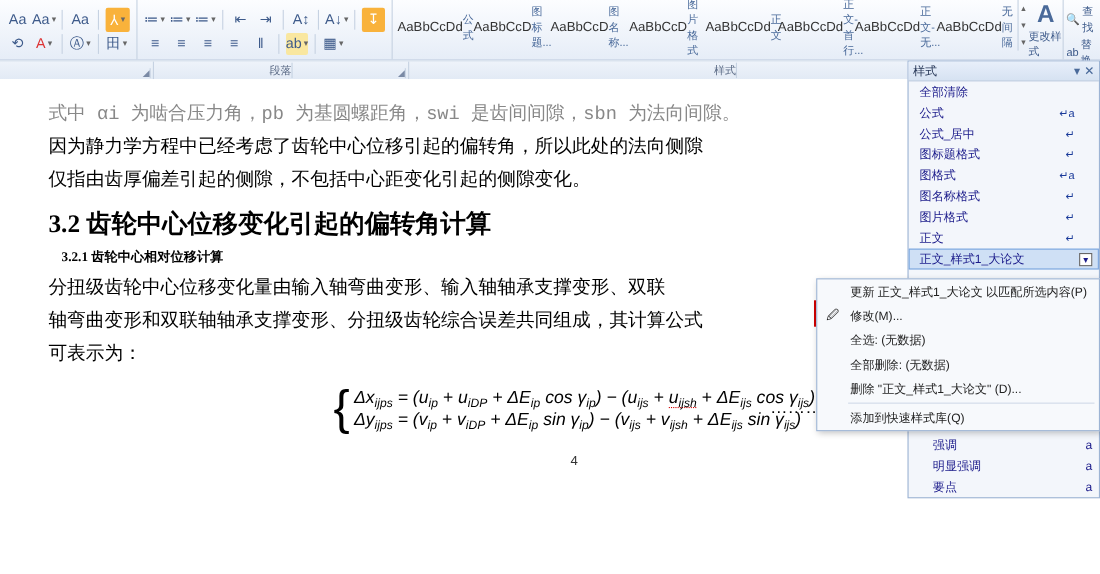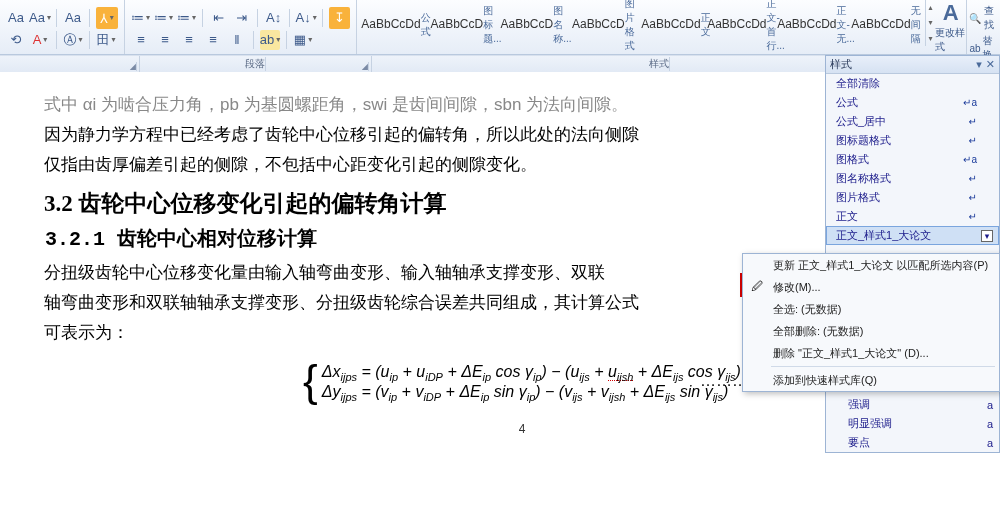--- a/index.html
+++ b/index.html
@@ -18,24 +18,24 @@
 .gal-more{width:16px;height:46px;display:flex;flex-direction:column;border-left:1px solid #c6d2e2}
 .gal-more span{flex:1;display:flex;align-items:center;justify-content:center;font-size:8px;color:#666;cursor:pointer}
 .change-style{width:54px;display:flex;flex-direction:column;align-items:center;justify-content:center;border-right:1px solid #c6d2e2}
 .change-style .bigA{font-size:22px;color:#4a6a9a;font-weight:bold}
 .edit-group{width:52px;padding:4px 2px;display:flex;flex-direction:column;gap:2px;font-size:10px;color:#3d5a8a}
 .edit-group div{display:flex;align-items:center;gap:2px;cursor:pointer}
 .group-caption{height:17px;border-top:1px solid #d8e1ee;background:linear-gradient(#eef3fa,#e2eaf5);display:flex;font-size:10px;color:#5a6a85}
 .group-caption span{border-right:1px solid #c6d2e2;display:flex;align-items:center;justify-content:center;position:relative}
 .group-caption .dl{position:absolute;right:2px;bottom:1px;font-size:8px;color:#7a8aa5;cursor:pointer}
 .doc-area{position:relative;height:450px;background:#fff;padding:18px 0 0 44px;overflow:hidden}
-.doc-area p{font-family:Liberation Sans, sans-serif;font-size:17px;line-height:30px;color:#000}
+.doc-area p{font-family:Liberation Mono, monospace;font-size:17px;line-height:30px;color:#000}
 .doc-area .faded{color:#888}
 .doc-area h3{font-family:"SimSun",serif;font-size:23px;font-weight:bold;margin:8px 0 6px 0}
-.doc-area h4{font-family:Liberation Mono, monospace;font-size:20px;font-weight:bold;margin:6px 1px}
+.doc-area h4{font-family:Liberation Serif, serif;font-size:12px;font-weight:bold;margin:6px 12px}
 .formula{font-family:"Times New Roman",serif;font-style:italic;font-size:16px;text-align:center;margin:10px 12px;position:relative}
 .formula .brace{font-size:44px;font-style:normal;vertical-align:middle;position:relative;top:-2px}
 .formula .eqno{position:absolute;right:200px;top:14px;font-style:normal}
 .anno{position:absolute;color:#d10000;font-family:"SimSun",serif;font-size:17px;line-height:26px}
 .red-box{position:absolute;border:2px solid #d10000;pointer-events:none}
 .page-no{text-align:center;font-size:12px;color:#333;margin-top:14px}
 .styles-pane{position:absolute;right:0;top:55px;width:175px;height:398px;background:#f3f6fb;border:1px solid #9db4d4;font-size:11px}
 .sp-title{height:18px;background:linear-gradient(#e8effa,#d6e2f2);border-bottom:1px solid #b9c9de;display:flex;align-items:center;padding:0 4px;justify-content:space-between;color:#2a3a5a}
 .sp-title .vx{display:flex;gap:4px;color:#4a6a9a;cursor:pointer}
 .sp-list{max-height:160px;overflow:hidden}

